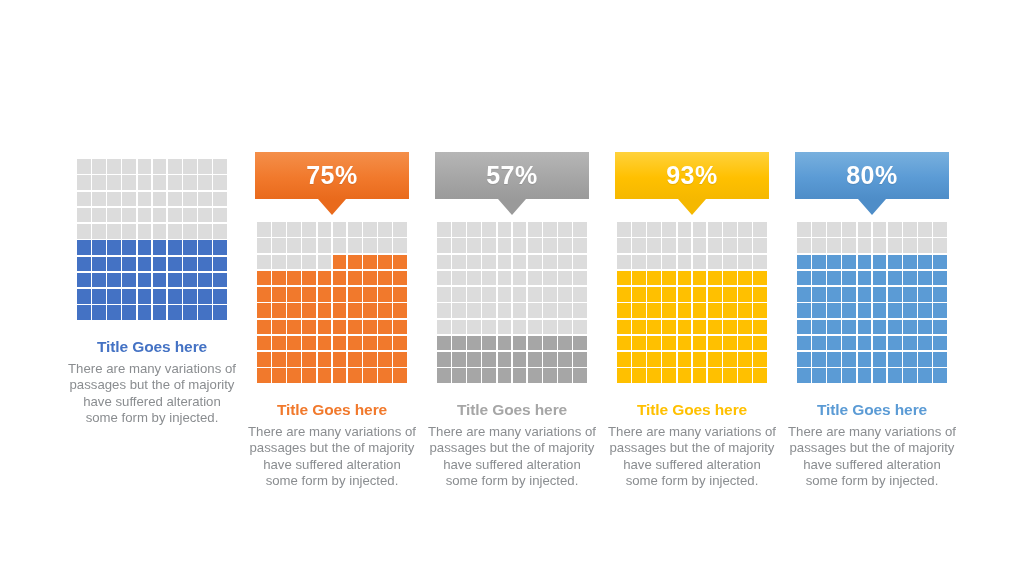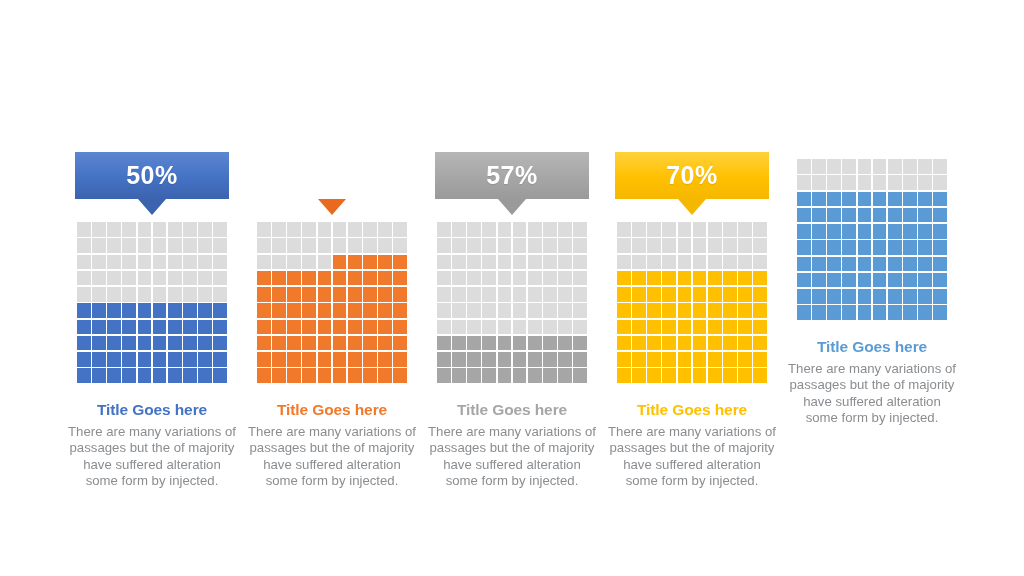--- a/index.html
+++ b/index.html
@@ -103,24 +103,20 @@
     color: #8a8d90;
     text-align: center;
   }
 </style>
 </head>
 <body>
 
 <div id="infographic">
   <div class="columns">
       <div class="column">
-        <div class="badge-wrap">
-          <div class="badge" style="background: linear-gradient(rgb(93, 134, 209) 0%, rgb(68, 114, 196) 55%, rgb(60, 99, 174) 100%);">50%</div>
-          <div class="badge-pointer" style="border-top-color: rgb(60, 99, 174);"></div>
-        </div>
         <div class="grid">
           <div class="cell" style="background: rgb(220, 220, 220);"></div>
           <div class="cell" style="background: rgb(220, 220, 220);"></div>
           <div class="cell" style="background: rgb(220, 220, 220);"></div>
           <div class="cell" style="background: rgb(220, 220, 220);"></div>
           <div class="cell" style="background: rgb(220, 220, 220);"></div>
           <div class="cell" style="background: rgb(220, 220, 220);"></div>
           <div class="cell" style="background: rgb(220, 220, 220);"></div>
           <div class="cell" style="background: rgb(220, 220, 220);"></div>
           <div class="cell" style="background: rgb(220, 220, 220);"></div>
@@ -214,20 +210,21 @@
           <div class="cell" style="background: rgb(68, 114, 196);"></div>
           <div class="cell" style="background: rgb(68, 114, 196);"></div>
           <div class="cell" style="background: rgb(68, 114, 196);"></div>
           <div class="cell" style="background: rgb(68, 114, 196);"></div>
         </div>
         <div class="col-title" style="color: rgb(68, 114, 196);">Title Goes here</div>
         <div class="col-body" style="color: rgb(138, 141, 144);">There are many variations of passages but the of majority have suffered alteration some form by injected.</div>
       </div>
       <div class="column">
         <div class="badge-wrap">
+          <div class="badge" style="background: linear-gradient(rgb(244, 143, 74) 0%, rgb(241, 121, 44) 55%, rgb(233, 106, 28) 100%);">75%</div>
           <div class="badge-pointer" style="border-top-color: rgb(233, 106, 28);"></div>
         </div>
         <div class="grid">
           <div class="cell" style="background: rgb(220, 220, 220);"></div>
           <div class="cell" style="background: rgb(220, 220, 220);"></div>
           <div class="cell" style="background: rgb(220, 220, 220);"></div>
           <div class="cell" style="background: rgb(220, 220, 220);"></div>
           <div class="cell" style="background: rgb(220, 220, 220);"></div>
           <div class="cell" style="background: rgb(220, 220, 220);"></div>
           <div class="cell" style="background: rgb(220, 220, 220);"></div>
@@ -433,21 +430,21 @@
           <div class="cell" style="background: rgb(166, 166, 166);"></div>
           <div class="cell" style="background: rgb(166, 166, 166);"></div>
           <div class="cell" style="background: rgb(166, 166, 166);"></div>
           <div class="cell" style="background: rgb(166, 166, 166);"></div>
         </div>
         <div class="col-title" style="color: rgb(166, 166, 166);">Title Goes here</div>
         <div class="col-body" style="color: rgb(138, 141, 144);">There are many variations of passages but the of majority have suffered alteration some form by injected.</div>
       </div>
       <div class="column">
         <div class="badge-wrap">
-          <div class="badge" style="background: linear-gradient(rgb(255, 210, 60) 0%, rgb(255, 192, 0) 55%, rgb(245, 184, 0) 100%);">70%</div>
+          <div class="badge" style="background: linear-gradient(rgb(255, 210, 60) 0%, rgb(255, 192, 0) 55%, rgb(245, 184, 0) 100%);">93%</div>
           <div class="badge-pointer" style="border-top-color: rgb(245, 184, 0);"></div>
         </div>
         <div class="grid">
           <div class="cell" style="background: rgb(220, 220, 220);"></div>
           <div class="cell" style="background: rgb(220, 220, 220);"></div>
           <div class="cell" style="background: rgb(220, 220, 220);"></div>
           <div class="cell" style="background: rgb(220, 220, 220);"></div>
           <div class="cell" style="background: rgb(220, 220, 220);"></div>
           <div class="cell" style="background: rgb(220, 220, 220);"></div>
           <div class="cell" style="background: rgb(220, 220, 220);"></div>
@@ -542,20 +539,24 @@
           <div class="cell" style="background: rgb(255, 192, 0);"></div>
           <div class="cell" style="background: rgb(255, 192, 0);"></div>
           <div class="cell" style="background: rgb(255, 192, 0);"></div>
           <div class="cell" style="background: rgb(255, 192, 0);"></div>
           <div class="cell" style="background: rgb(255, 192, 0);"></div>
         </div>
         <div class="col-title" style="color: rgb(255, 192, 0);">Title Goes here</div>
         <div class="col-body" style="color: rgb(138, 141, 144);">There are many variations of passages but the of majority have suffered alteration some form by injected.</div>
       </div>
       <div class="column">
+        <div class="badge-wrap">
+          <div class="badge" style="background: linear-gradient(rgb(120, 176, 222) 0%, rgb(91, 155, 213) 55%, rgb(78, 141, 200) 100%);">80%</div>
+          <div class="badge-pointer" style="border-top-color: rgb(78, 141, 200);"></div>
+        </div>
         <div class="grid">
           <div class="cell" style="background: rgb(220, 220, 220);"></div>
           <div class="cell" style="background: rgb(220, 220, 220);"></div>
           <div class="cell" style="background: rgb(220, 220, 220);"></div>
           <div class="cell" style="background: rgb(220, 220, 220);"></div>
           <div class="cell" style="background: rgb(220, 220, 220);"></div>
           <div class="cell" style="background: rgb(220, 220, 220);"></div>
           <div class="cell" style="background: rgb(220, 220, 220);"></div>
           <div class="cell" style="background: rgb(220, 220, 220);"></div>
           <div class="cell" style="background: rgb(220, 220, 220);"></div>

